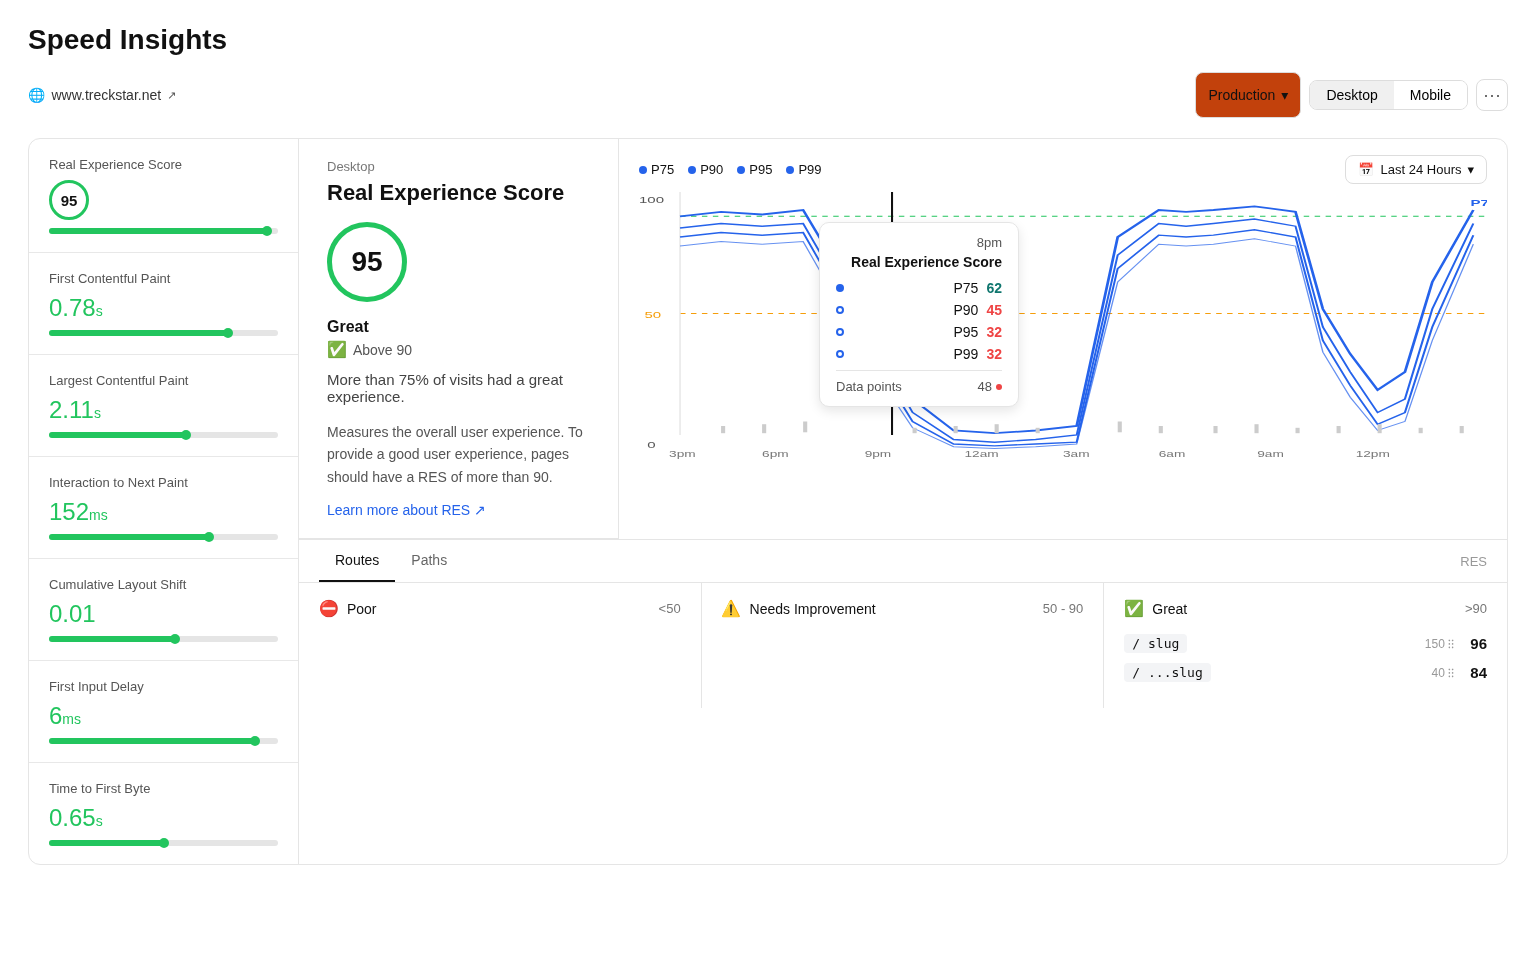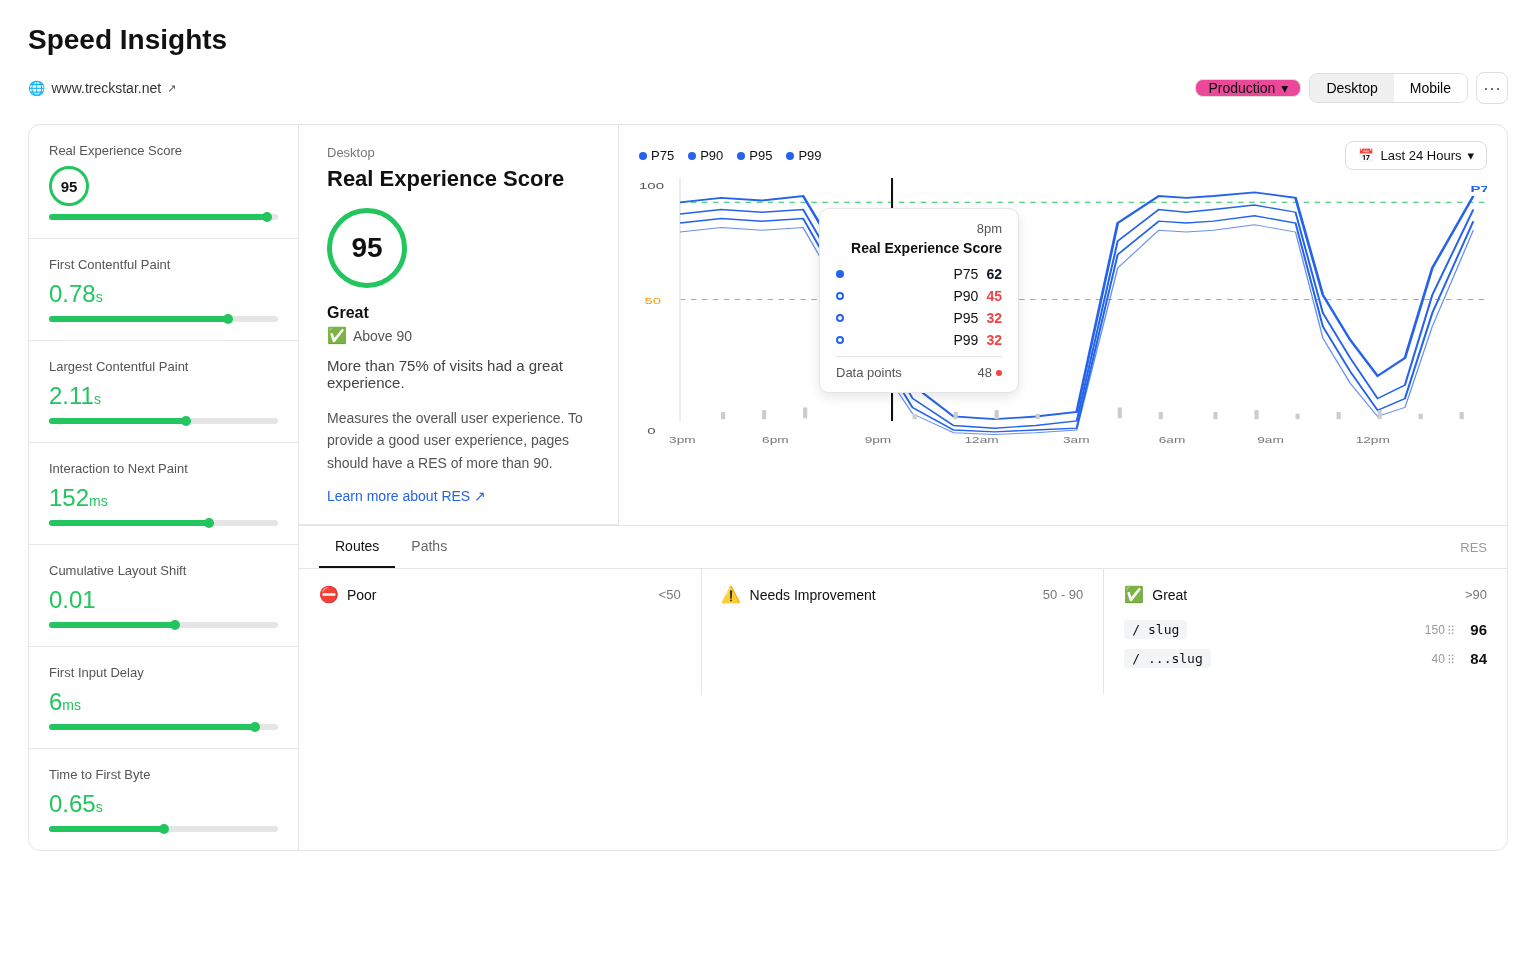--- a/index.html
+++ b/index.html
@@ -8,21 +8,21 @@
     .page { padding: 24px 28px; max-width: 1536px; }
 
     .page-title { font-size: 28px; font-weight: 600; margin-bottom: 16px; }
 
     .top-bar { display: flex; align-items: center; justify-content: space-between; margin-bottom: 20px; }
     .site-url { display: flex; align-items: center; gap: 6px; color: #333; font-size: 14px; }
     .globe-icon { color: #555; }
     .ext-link { font-size: 11px; color: #555; }
 
     .top-controls { display: flex; align-items: center; gap: 8px; }
-    .env-dropdown { display: flex; align-items: center; gap: 6px; border: 1px solid #ddd; border-radius: 8px; padding: 0 12px; cursor: pointer; font-size: 14px; background: #ec4899; }
+    .env-dropdown { display: flex; align-items: center; gap: 6px; border: 1px solid #ddd; border-radius: 8px; padding: 14px 12px; cursor: pointer; font-size: 14px; background: #c2410c; }
     .device-toggle { display: flex; border: 1px solid #ddd; border-radius: 8px; overflow: hidden; }
     .device-btn { padding: 6px 16px; font-size: 14px; cursor: pointer; border: none; background: #fff; }
     .device-btn.active { background: #f0f0f0; font-weight: 500; }
     .more-btn { width: 32px; height: 32px; border: 1px solid #ddd; border-radius: 8px; display: flex; align-items: center; justify-content: center; cursor: pointer; background: #fff; font-size: 18px; color: #555; }
 
     .main-layout { display: flex; gap: 0; border: 1px solid #e5e5e5; border-radius: 12px; overflow: hidden; }
 
     
     .sidebar { width: 270px; min-width: 270px; border-right: 1px solid #e5e5e5; padding: 0; }
     .sidebar-section { padding: 18px 20px; border-bottom: 1px solid #e8e8e8; }
@@ -47,21 +47,21 @@
     
     .tooltip { position: absolute; top: 60px; left: 170px; background: #fff; border: 1px solid #e5e5e5; border-radius: 10px; padding: 12px 16px; box-shadow: 0 4px 12px rgba(0,0,0,0.1); min-width: 200px; }
     .tooltip-time { font-size: 13px; color: #555; margin-bottom: 4px; }
     .tooltip-title { font-size: 14px; font-weight: 600; margin-bottom: 10px; }
     .tooltip-row { display: flex; align-items: center; gap: 8px; margin-bottom: 6px; font-size: 14px; }
     .tooltip-dot { width: 8px; height: 8px; border-radius: 50%; }
     .tooltip-dot.filled { background: #2563eb; }
     .tooltip-dot.outline { border: 2px solid #2563eb; background: #fff; }
     .tooltip-label { flex: 1; color: #111; }
     .tooltip-val { font-weight: 600; }
-    .tooltip-val.orange { color: #0f172a; }
+    .tooltip-val.orange { color: #0f766e; }
     .tooltip-val.red { color: #ef4444; }
     .tooltip-divider { border-top: 1px solid #e5e5e5; margin: 8px 0; }
     .tooltip-datapoints { display: flex; align-items: center; justify-content: space-between; font-size: 13px; color: #555; }
     .datapoints-count { display: flex; align-items: center; gap: 4px; }
     .red-dot { width: 6px; height: 6px; border-radius: 50%; background: #ef4444; }
 
     
     .desc-panel { padding: 20px 28px; border-bottom: 1px solid #e5e5e5; }
     .desc-context { font-size: 13px; color: #777; margin-bottom: 6px; }
     .desc-title { font-size: 22px; font-weight: 700; margin-bottom: 16px; }

